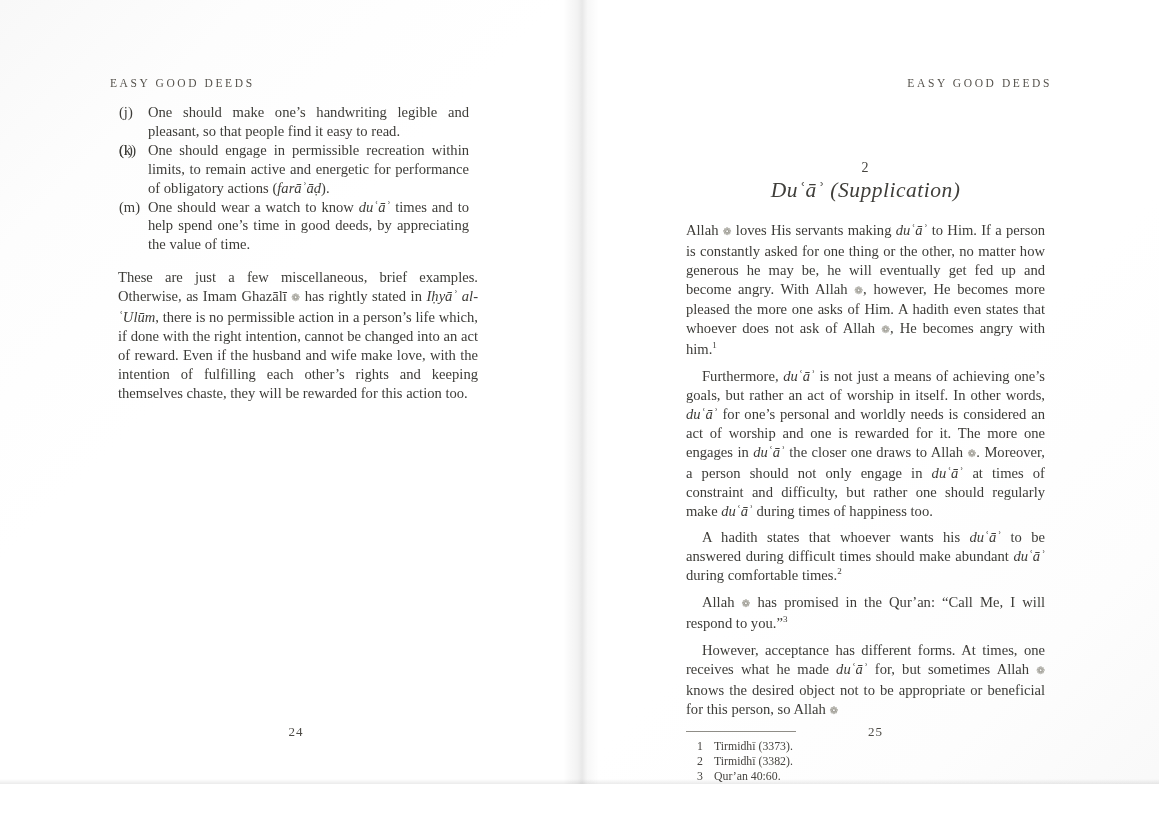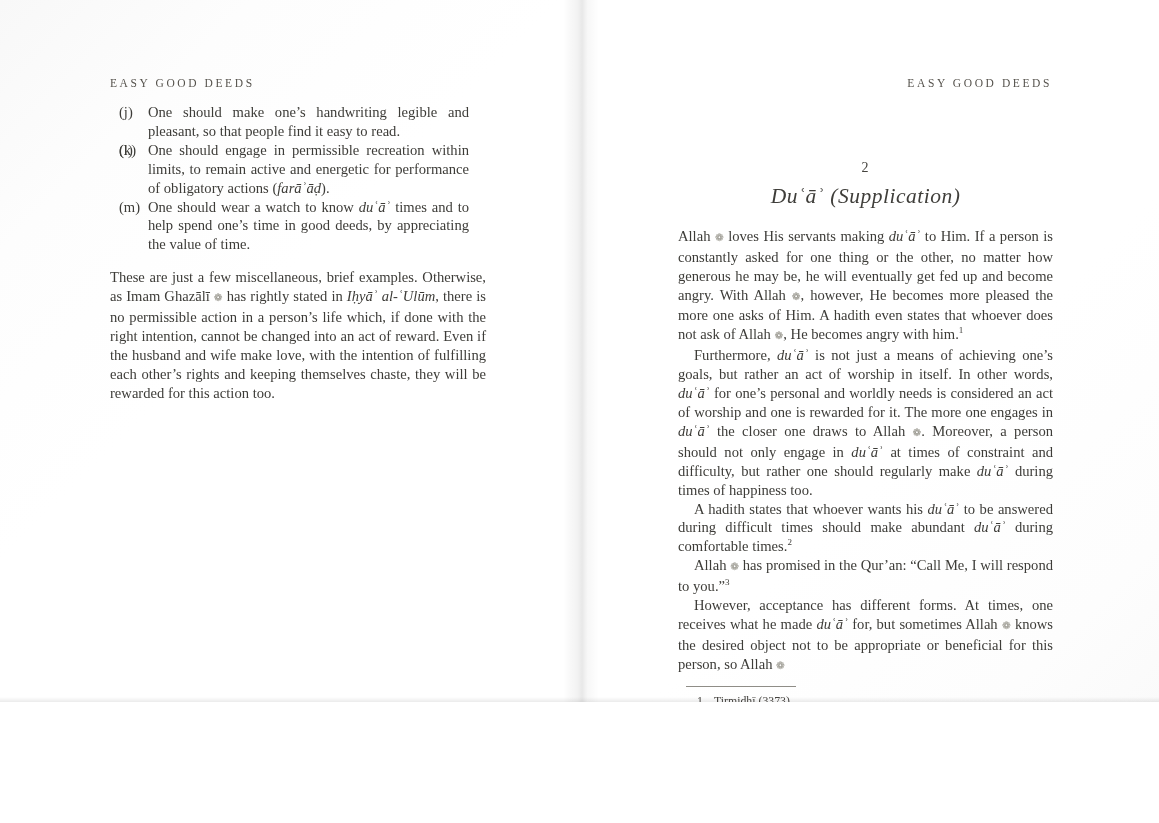--- a/index.html
+++ b/index.html
@@ -1,18 +1,18 @@
 <!DOCTYPE html>
 <html><head>
 <meta charset="utf-8">
 <style>
   html,body{margin:0;padding:0;background:#ffffff;}
   .spread{
     position:relative;
-    width:1159px;height:702px;
+    width:1159px;height:784px;
     background:#fefefe;
     overflow:hidden;
     font-family:"Liberation Serif","DejaVu Serif",serif;
     color:#3d3c38;
   }
   .page{position:absolute;top:0;height:823px;background:#ffffff;}
   .page-left{left:0;width:580px;
     background:linear-gradient(135deg,#f8f8f8 0%,#fdfdfd 18%,#ffffff 40%);}
   .page-right{left:580px;width:579px;
     background:linear-gradient(315deg,#f8f8f8 0%,#fdfdfd 20%,#ffffff 45%);}
@@ -37,27 +37,27 @@
     position:absolute;left:110px;top:103px;width:376px;
     font-size:14.6px;line-height:18.9px;text-align:justify;
   }
   .text-block-right{
     position:absolute;left:98px;top:103px;width:375px;
     font-size:14.6px;line-height:18.9px;text-align:justify;
   }
   .list{margin:0 0 14px 0;padding:0;}
   .li{position:relative;padding-left:38px;padding-right:17px;margin:0;}
   .li-label{position:absolute;left:9px;top:0;}
-  .para{margin:0;}
+  .para{margin:8px;}
   .para.indent{text-indent:16px;}
   .chapter-head{margin-top:56px;text-align:center;}
   .chapter-number{font-size:14px;color:#45433e;letter-spacing:1px;}
   .chapter-title{
     font-style:italic;font-size:21.5px;color:#3f3e3a;
-    margin-top:9px;margin-bottom:21px;letter-spacing:0.5px;
+    margin-top:3px;margin-bottom:21px;letter-spacing:0.5px;
   }
   .body-start{margin-top:0;}
   i{font-style:italic;}
   sup{font-size:0.62em;vertical-align:super;line-height:0;}
   .hn{font-size:0.72em;color:#8b897f;}
   .footnotes{margin-top:10px;font-size:11.8px;line-height:15.4px;color:#45433f;text-align:left;}
   .fn-rule{width:110px;height:1px;background:#8f8d87;margin:0 0 7px 8px;border:none;}
   .fn-row{display:flex;padding-left:19px;}
   .fn-num{width:17px;flex:0 0 17px;}
   .fn-text{flex:1;}

